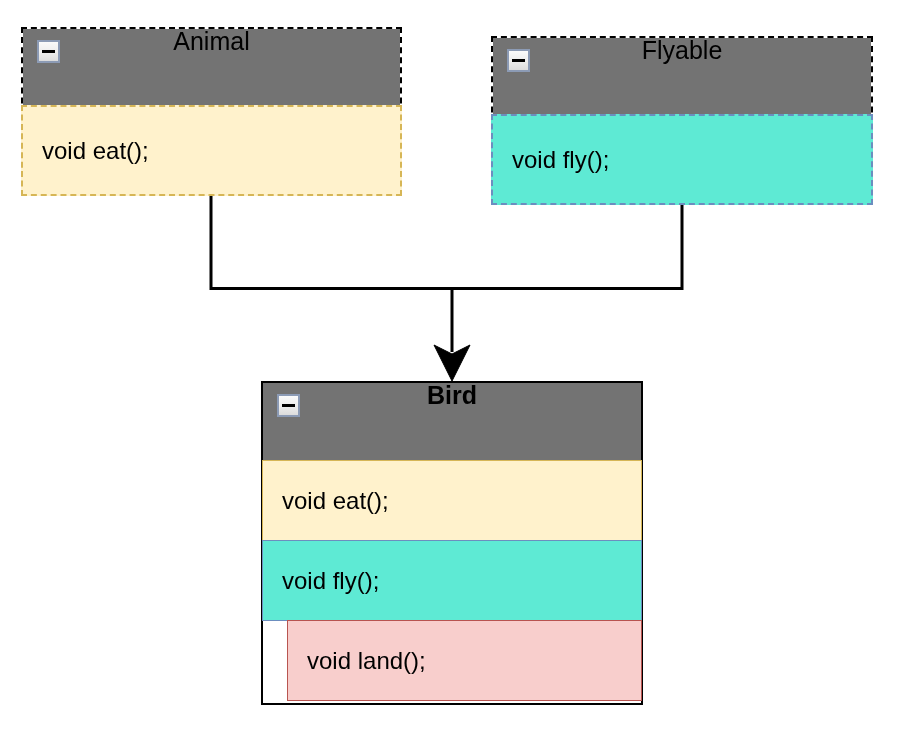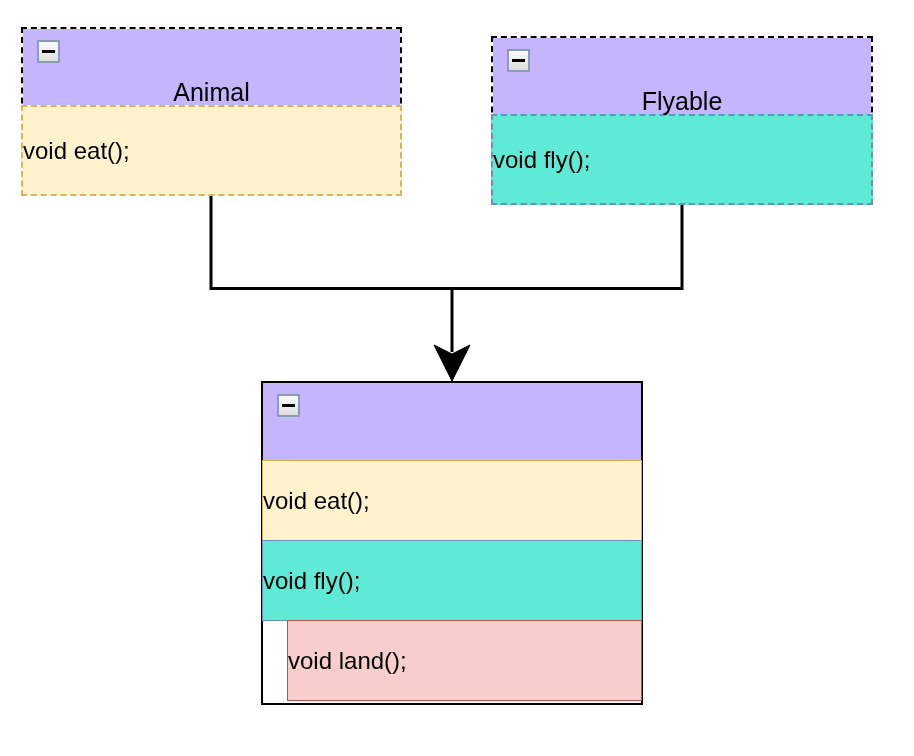--- a/index.html
+++ b/index.html
@@ -42,23 +42,23 @@
   .uml-box.solid {
     border: 2px solid #000000;
   }
 
   
   .uml-title {
     position: relative;
     box-sizing: border-box;
     height: 76px;
     display: flex;
-    align-items: flex-end;
+    align-items: flex-start;
     justify-content: center;
-    background: #c4b5fd;
+    background: #737373;
   }
   .uml-title .title-text {
     font-size: 25px;
     color: #000000;
     line-height: 1;
     padding: 0 40px;
     text-align: center;
     white-space: nowrap;
   }
   .uml-title.bold .title-text {
@@ -83,20 +83,21 @@
     width: 13px;
     height: 3px;
     background: #000000;
   }
 
   
   .uml-member {
     box-sizing: border-box;
     display: flex;
     align-items: center;
+    padding-left: 19px;
     font-size: 24px;
     color: #000000;
     white-space: nowrap;
   }
 
   
   .fill-yellow { background: #fff2cc; }
   .fill-blue   { background: #5eead4; }
   .fill-red    { background: #f8cecc; }
 
@@ -161,19 +162,20 @@
       <span class="title-text">Flyable</span>
     </div>
     <div class="uml-member fill-blue">void fly();</div>
   </div>
 
   <div class="uml-box solid" id="box-bird">
     <div class="uml-title bold">
       <div class="collapse-icon">
         <div class="bar"></div>
       </div>
+      <span class="title-text">Bird</span>
     </div>
     <div class="uml-member fill-yellow">void eat();</div>
     <div class="uml-member fill-blue">void fly();</div>
     <div class="uml-member fill-red">void land();</div>
   </div>
 
 </div>
 
 </body></html>

